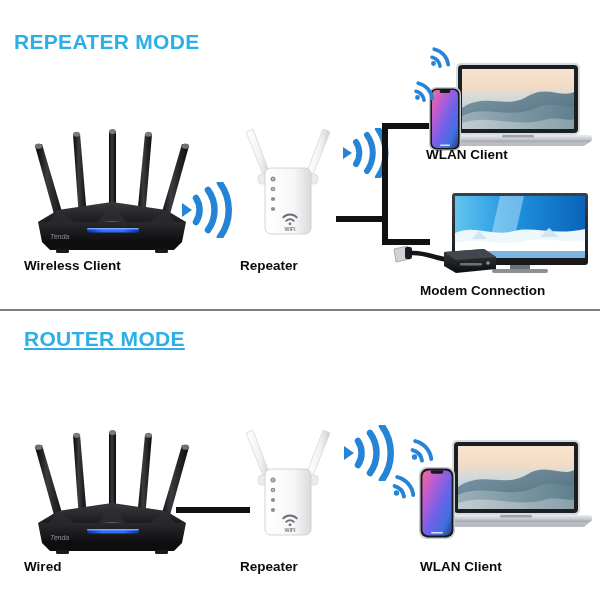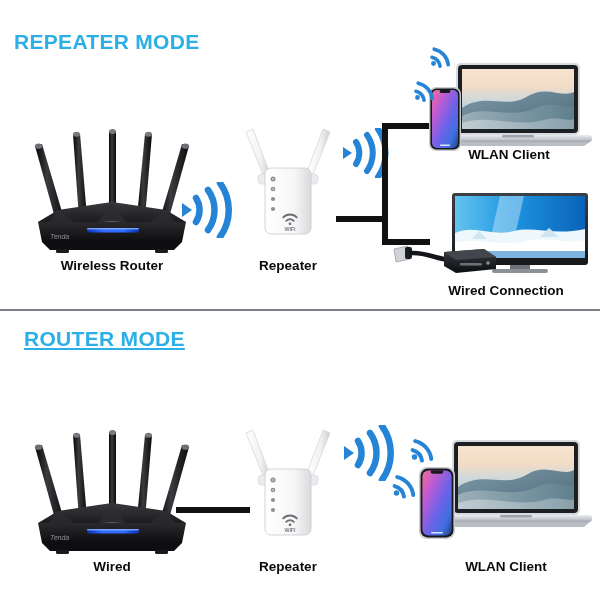--- a/index.html
+++ b/index.html
@@ -28,21 +28,20 @@
     position:absolute;left:0;top:309px;width:600px;height:2px;
     background:#7b7f86;
   }
 
   .caption{
     position:absolute;
     font-size:13.5px;
     font-weight:bold;
     color:#0b0b0b;
     white-space:nowrap;
-    text-align:center;
   }
 
   
   .router{position:absolute;width:176px;height:140px;}
   .router svg{display:block;width:100%;height:100%;}
 
   
   .repeater{position:absolute;width:96px;height:130px;}
   .repeater svg{display:block;width:100%;height:100%;}
 
@@ -187,21 +186,21 @@
 
       <rect x="63" y="110" width="52" height="4.5" rx="2" fill="url(#gLed)"></rect>
       <rect x="63" y="110" width="52" height="1.6" rx="0.8" fill="#86b0ff" opacity=".85"></rect>
 
       <text x="26" y="121" font-family="Liberation Sans, sans-serif" font-size="7" fill="#8d9099" font-style="italic">Tenda</text>
 
       <rect x="32" y="131" width="13" height="4" rx="1.5" fill="#1a1a1d"></rect>
       <rect x="131" y="131" width="13" height="4" rx="1.5" fill="#1a1a1d"></rect>
     </svg>
   </div>
-  <div class="caption" style="left:24px;top:258px;width:176px;">Wireless Router</div>
+  <div class="caption" style="left:24px;top:258px;width:176px;">Wireless Client</div>
 
   <div class="wifi" style="left:176px;top:182px;width:58px;height:56px;">
     <svg viewBox="0 0 58 56">
       <g fill="none" stroke="#2684D6" stroke-width="6.5" stroke-linecap="round">
         <path d="M20 16 A 22 22 0 0 1 20 40"></path>
         <path d="M32 8  A 34 34 0 0 1 32 48"></path>
         <path d="M44 1  A 46 46 0 0 1 44 55"></path>
       </g>
       <path d="M6 21 L16 28 L6 35 Z" fill="#2684D6"></path>
     </svg>
@@ -330,21 +329,21 @@
 
       <path d="M19 14 C 34 13, 44 20, 58 21" stroke="#141518" stroke-width="4.5" fill="none" stroke-linecap="round"></path>
 
       <path d="M52 13 L92 10 L104 18 L104 30 L64 34 L52 27 Z" fill="url(#gStb)"></path>
       <path d="M52 13 L92 10 L104 18 L64 21 Z" fill="#43464c"></path>
       <rect x="68" y="24" width="22" height="2.4" rx="1" fill="#6e7278"></rect>
       <circle cx="96" cy="24" r="1.8" fill="#8d9298"></circle>
     </svg>
   </div>
 
-  <div class="caption" style="left:420px;top:283px;width:172px;">Wired Connection</div>
+  <div class="caption" style="left:420px;top:283px;width:172px;">Modem Connection</div>
 </div>
 
 <div class="divider"></div>
 
 <div class="panel" id="panel-router">
 
   <div class="mode-title" id="title-router" style="top:16px;left:24px;">ROUTER MODE</div>
 
   <div class="router" style="left:24px;top:108px;">
     <svg viewBox="0 0 176 140">

